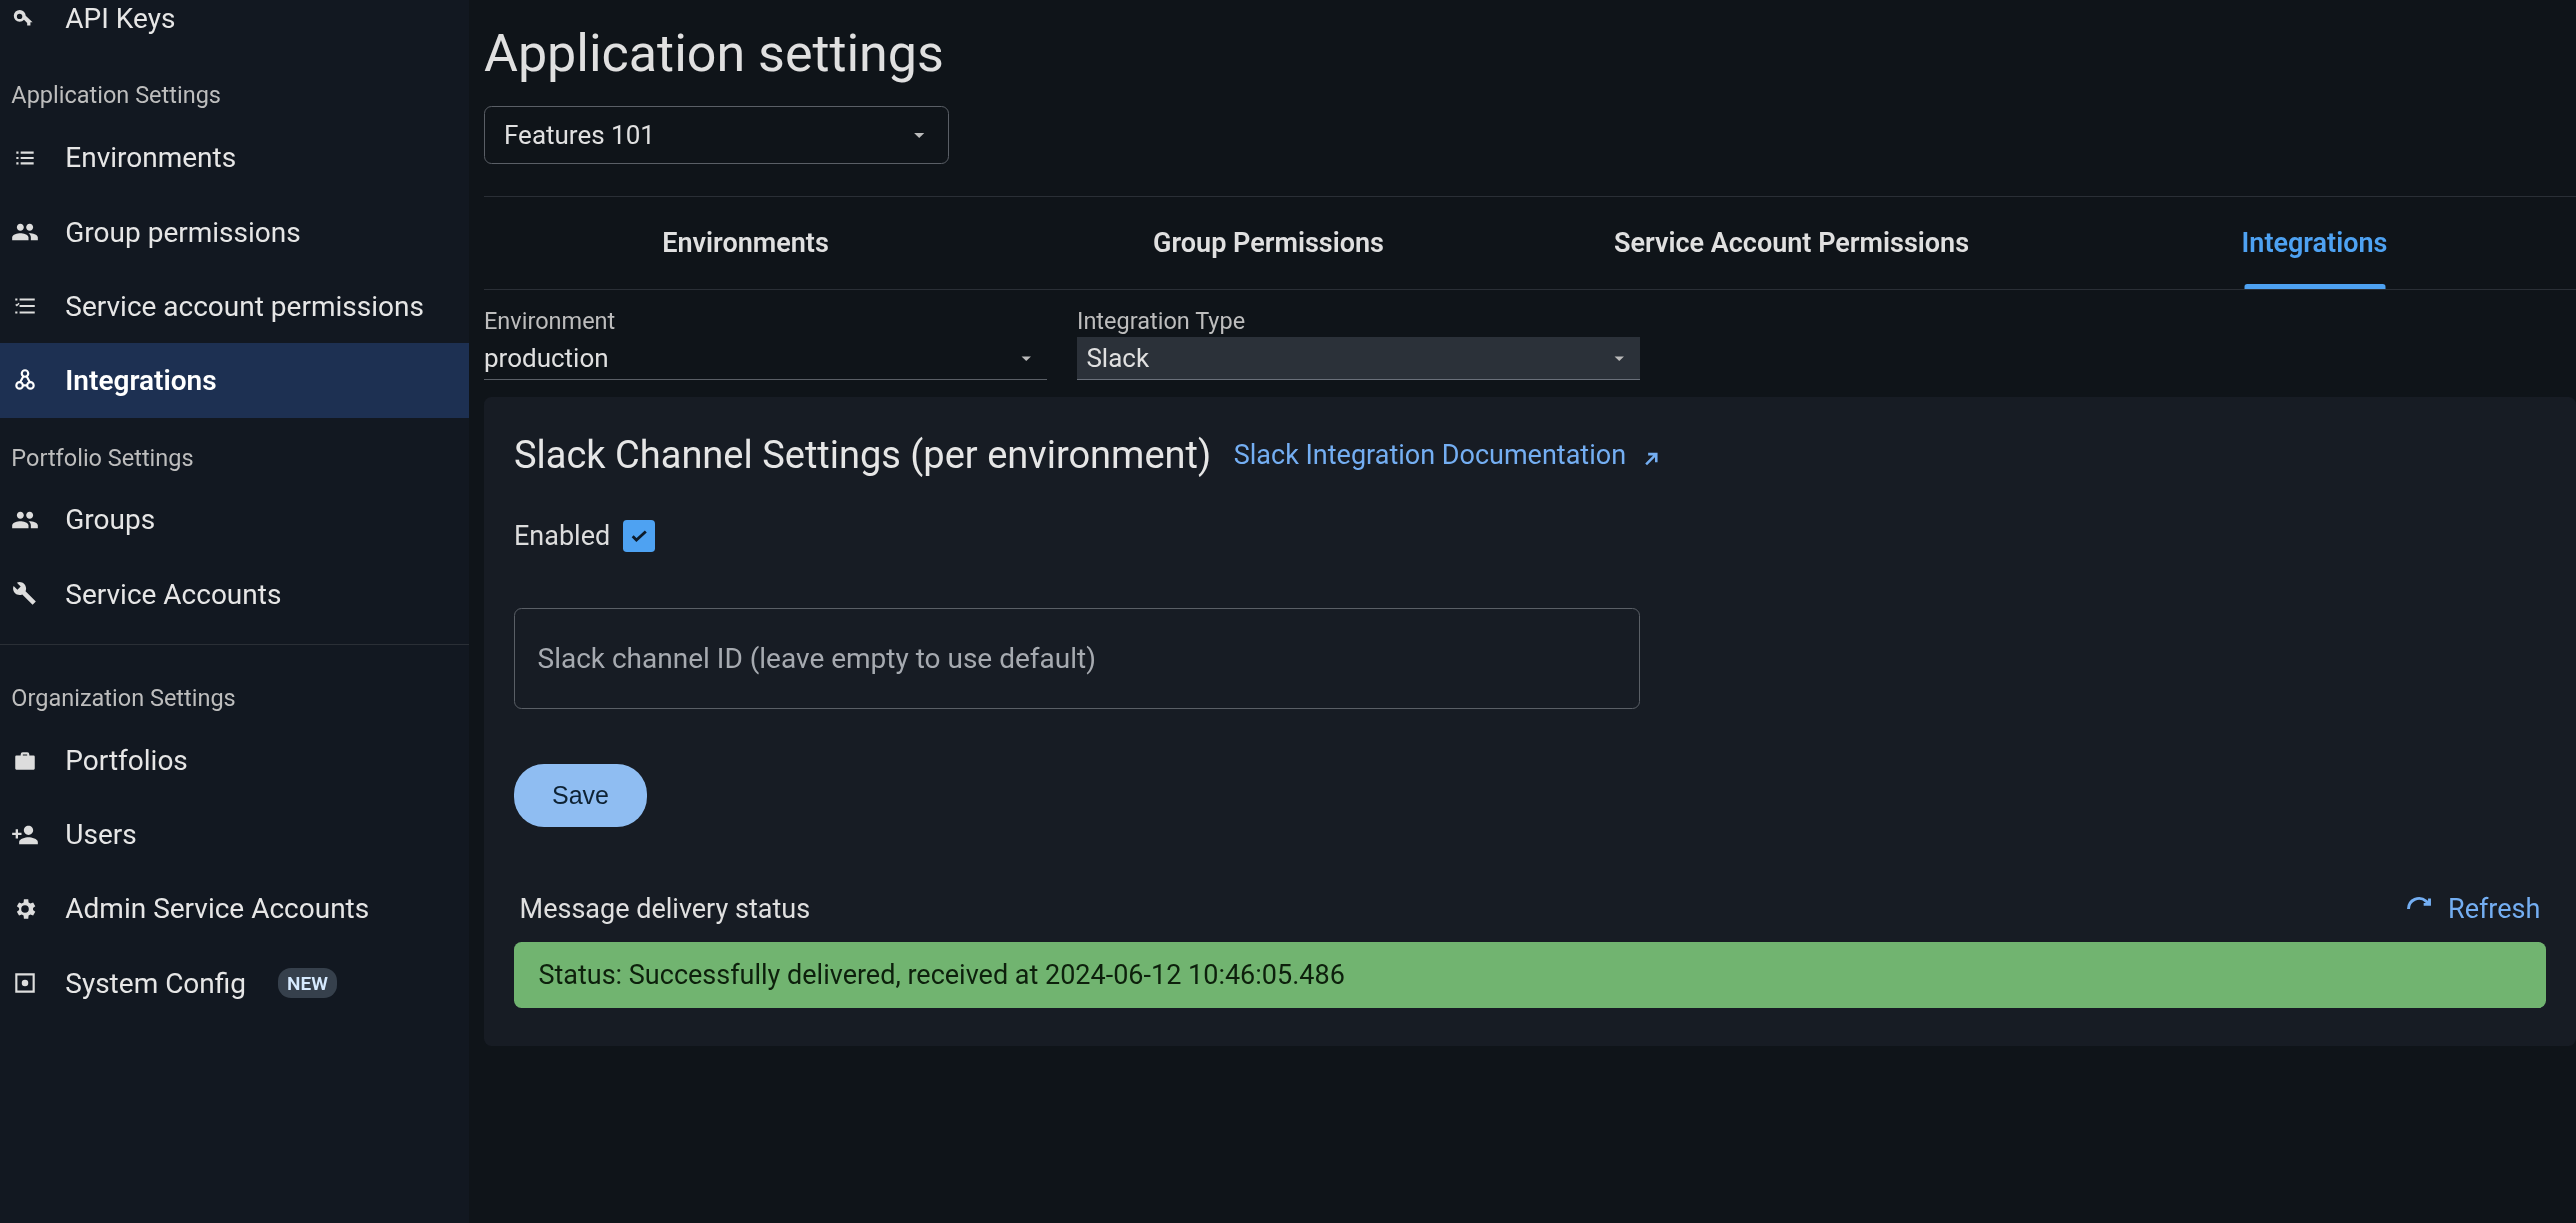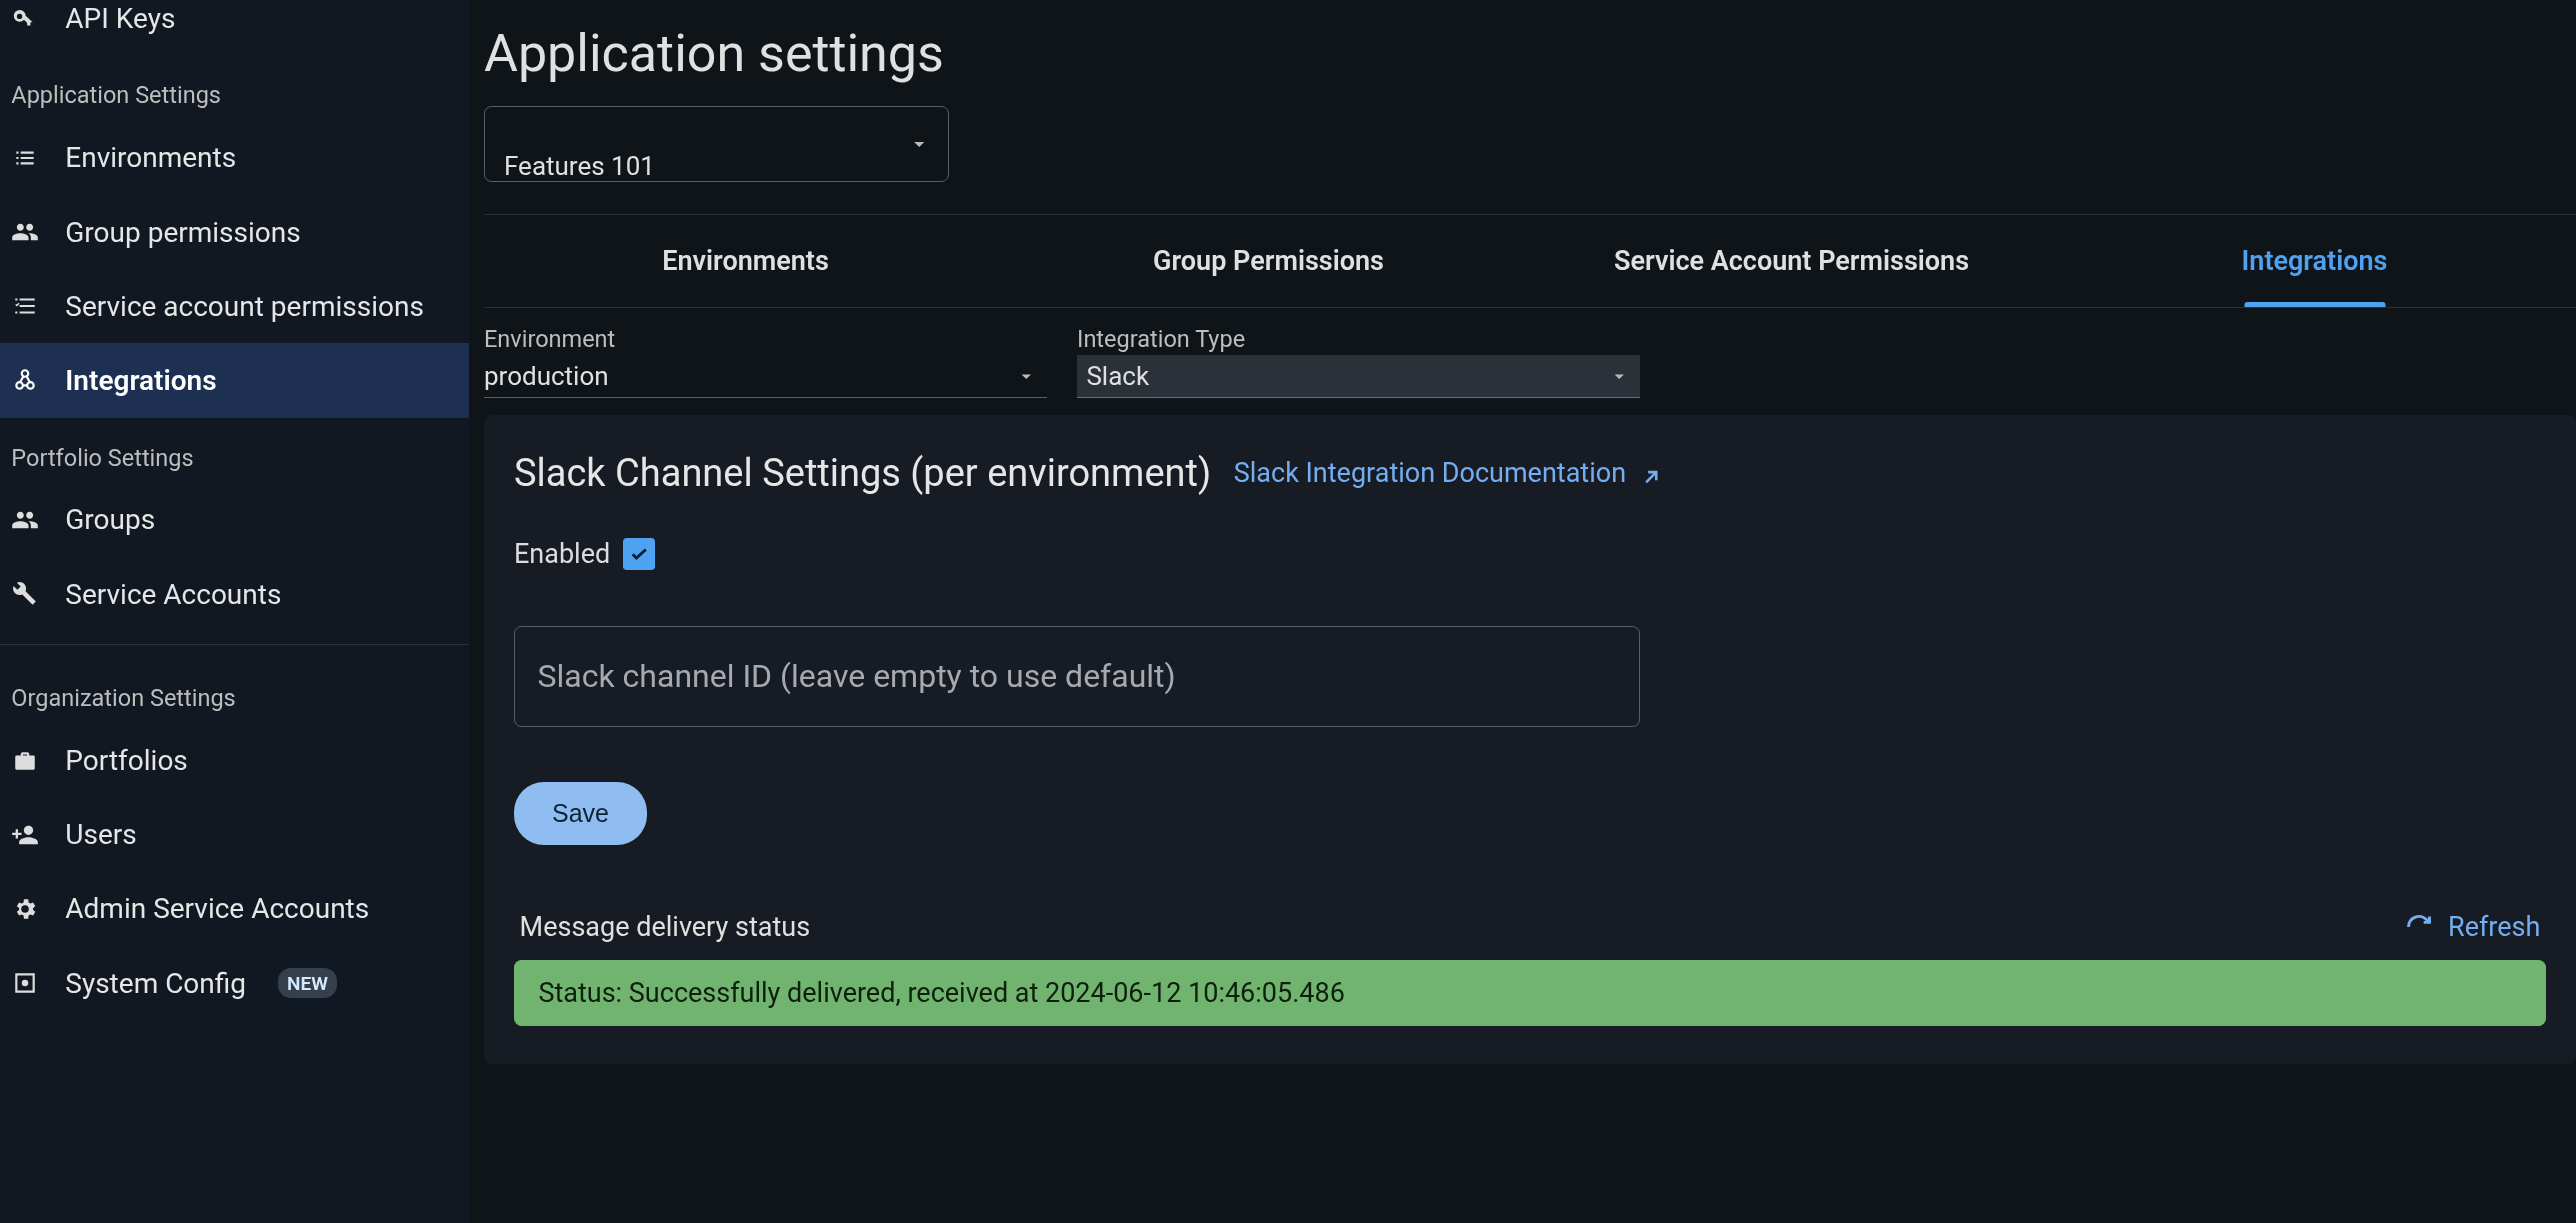--- a/index.html
+++ b/index.html
@@ -69,29 +69,29 @@
     flex-direction: column;
   }
   .page-title {
     font-size: 52px;
     font-weight: 400;
     color: #e0e0e0;
     margin: 11.3px 0 22.5px 0;
   }
   .app-select {
     width: 465px;
-    height: 76px;
+    height: 58px;
     border: 0.9px solid #5a5f66;
     border-radius: 7.5px;
     background: transparent;
     color: #e0e0e0;
     font-size: 26px;
     padding: 0 47px 0 19px;
     display: flex;
-    align-items: flex-end;
+    align-items: center;
     position: relative;
     cursor: pointer;
   }
   .app-select .chev {
     position: absolute; right: 17px; top: 50%; transform: translateY(-50%);
   }
   .tabs {
     display: flex;
     border-top: 0.9px solid #2a2f36;
     border-bottom: 0.9px solid #2a2f36;
@@ -192,21 +192,21 @@
     cursor: pointer;
   }
   .text-input {
     width: 1126px;
     height: 101px;
     border: 0.9px solid #5a5f66;
     border-radius: 7.5px;
     background: transparent;
     margin-top: 56px;
     padding: 0 22.5px;
-    font-size: 32px;
+    font-size: 28px;
     color: #e6e6e6;
     display: flex;
     align-items: center;
   }
   .text-input .placeholder { color: #a6aab0; }
   .save-btn {
     margin-top: 55px;
     background: #8fbdf2;
     color: #0e2233;
     font-size: 25px;

